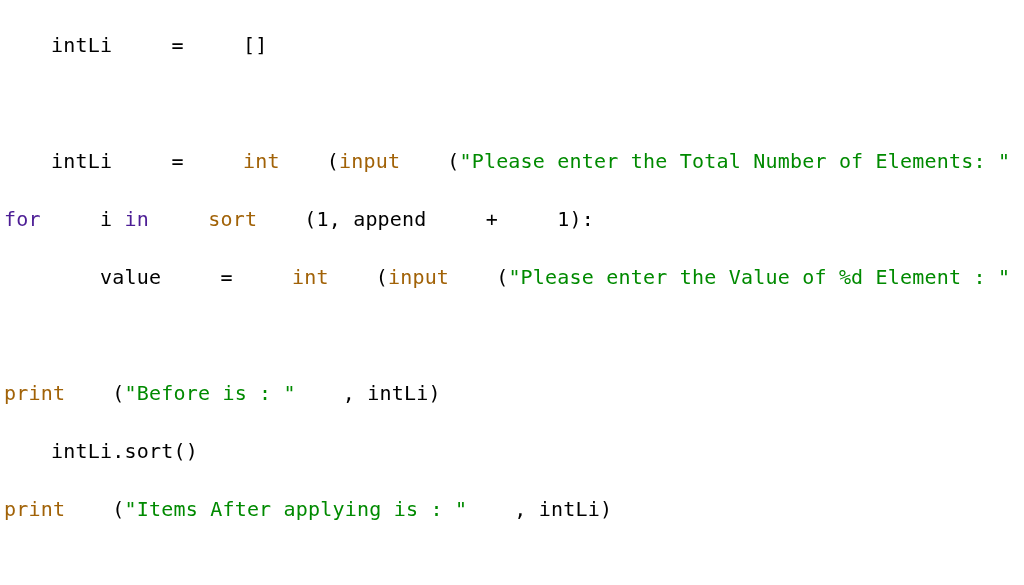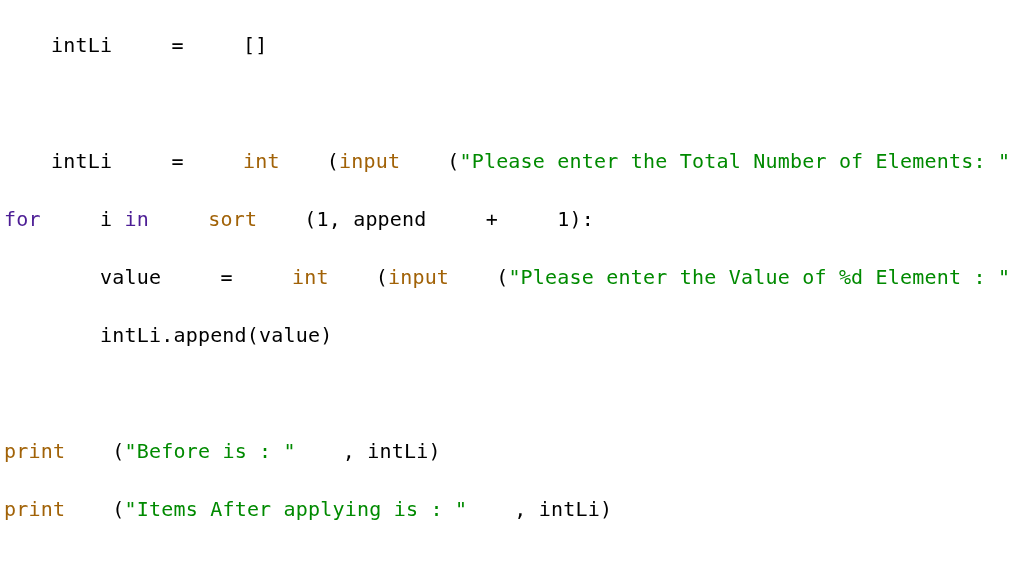--- a/index.html
+++ b/index.html
@@ -21,17 +21,17 @@
 </style>
 </head>
 <body>
 
 <div class="editor">
 <div><span class="tok-default">intLi </span><span class="tok-default">=</span><span class="tok-default"> []</span></div>
 <div><span></span>&nbsp;</div>
 <div><span class="tok-default">intLi </span><span class="tok-default">=</span><span class="tok-default"> </span><span class="tok-builtin">int</span><span class="tok-default">(</span><span class="tok-builtin">input</span><span class="tok-default">(</span><span class="tok-string">"Please enter the Total Number of Elements: "</span><span class="tok-default">))</span></div>
 <div><span class="tok-keyword">for</span><span class="tok-default"> i </span><span class="tok-keyword">in</span><span class="tok-default"> </span><span class="tok-builtin">sort</span><span class="tok-default">(1, append </span><span class="tok-default">+</span><span class="tok-default"> 1):</span></div>
 <div><span class="tok-default">    value </span><span class="tok-default">=</span><span class="tok-default"> </span><span class="tok-builtin">int</span><span class="tok-default">(</span><span class="tok-builtin">input</span><span class="tok-default">(</span><span class="tok-string">"Please enter the Value of %d Element : "</span><span class="tok-default"> </span><span class="tok-default">%</span><span class="tok-default">i))</span></div>
-<div><span class="tok-default">    intLi.append(value)</span></div>
 <div><span></span>&nbsp;</div>
 <div><span class="tok-builtin">print</span><span class="tok-default">(</span><span class="tok-string">"Before is : "</span><span class="tok-default">, intLi)</span></div>
+<div><span class="tok-default">intLi.sort()</span></div>
 <div><span class="tok-builtin">print</span><span class="tok-default">(</span><span class="tok-string">"Items After applying is : "</span><span class="tok-default">, intLi)</span></div>
 </div>
 
 </body></html>

